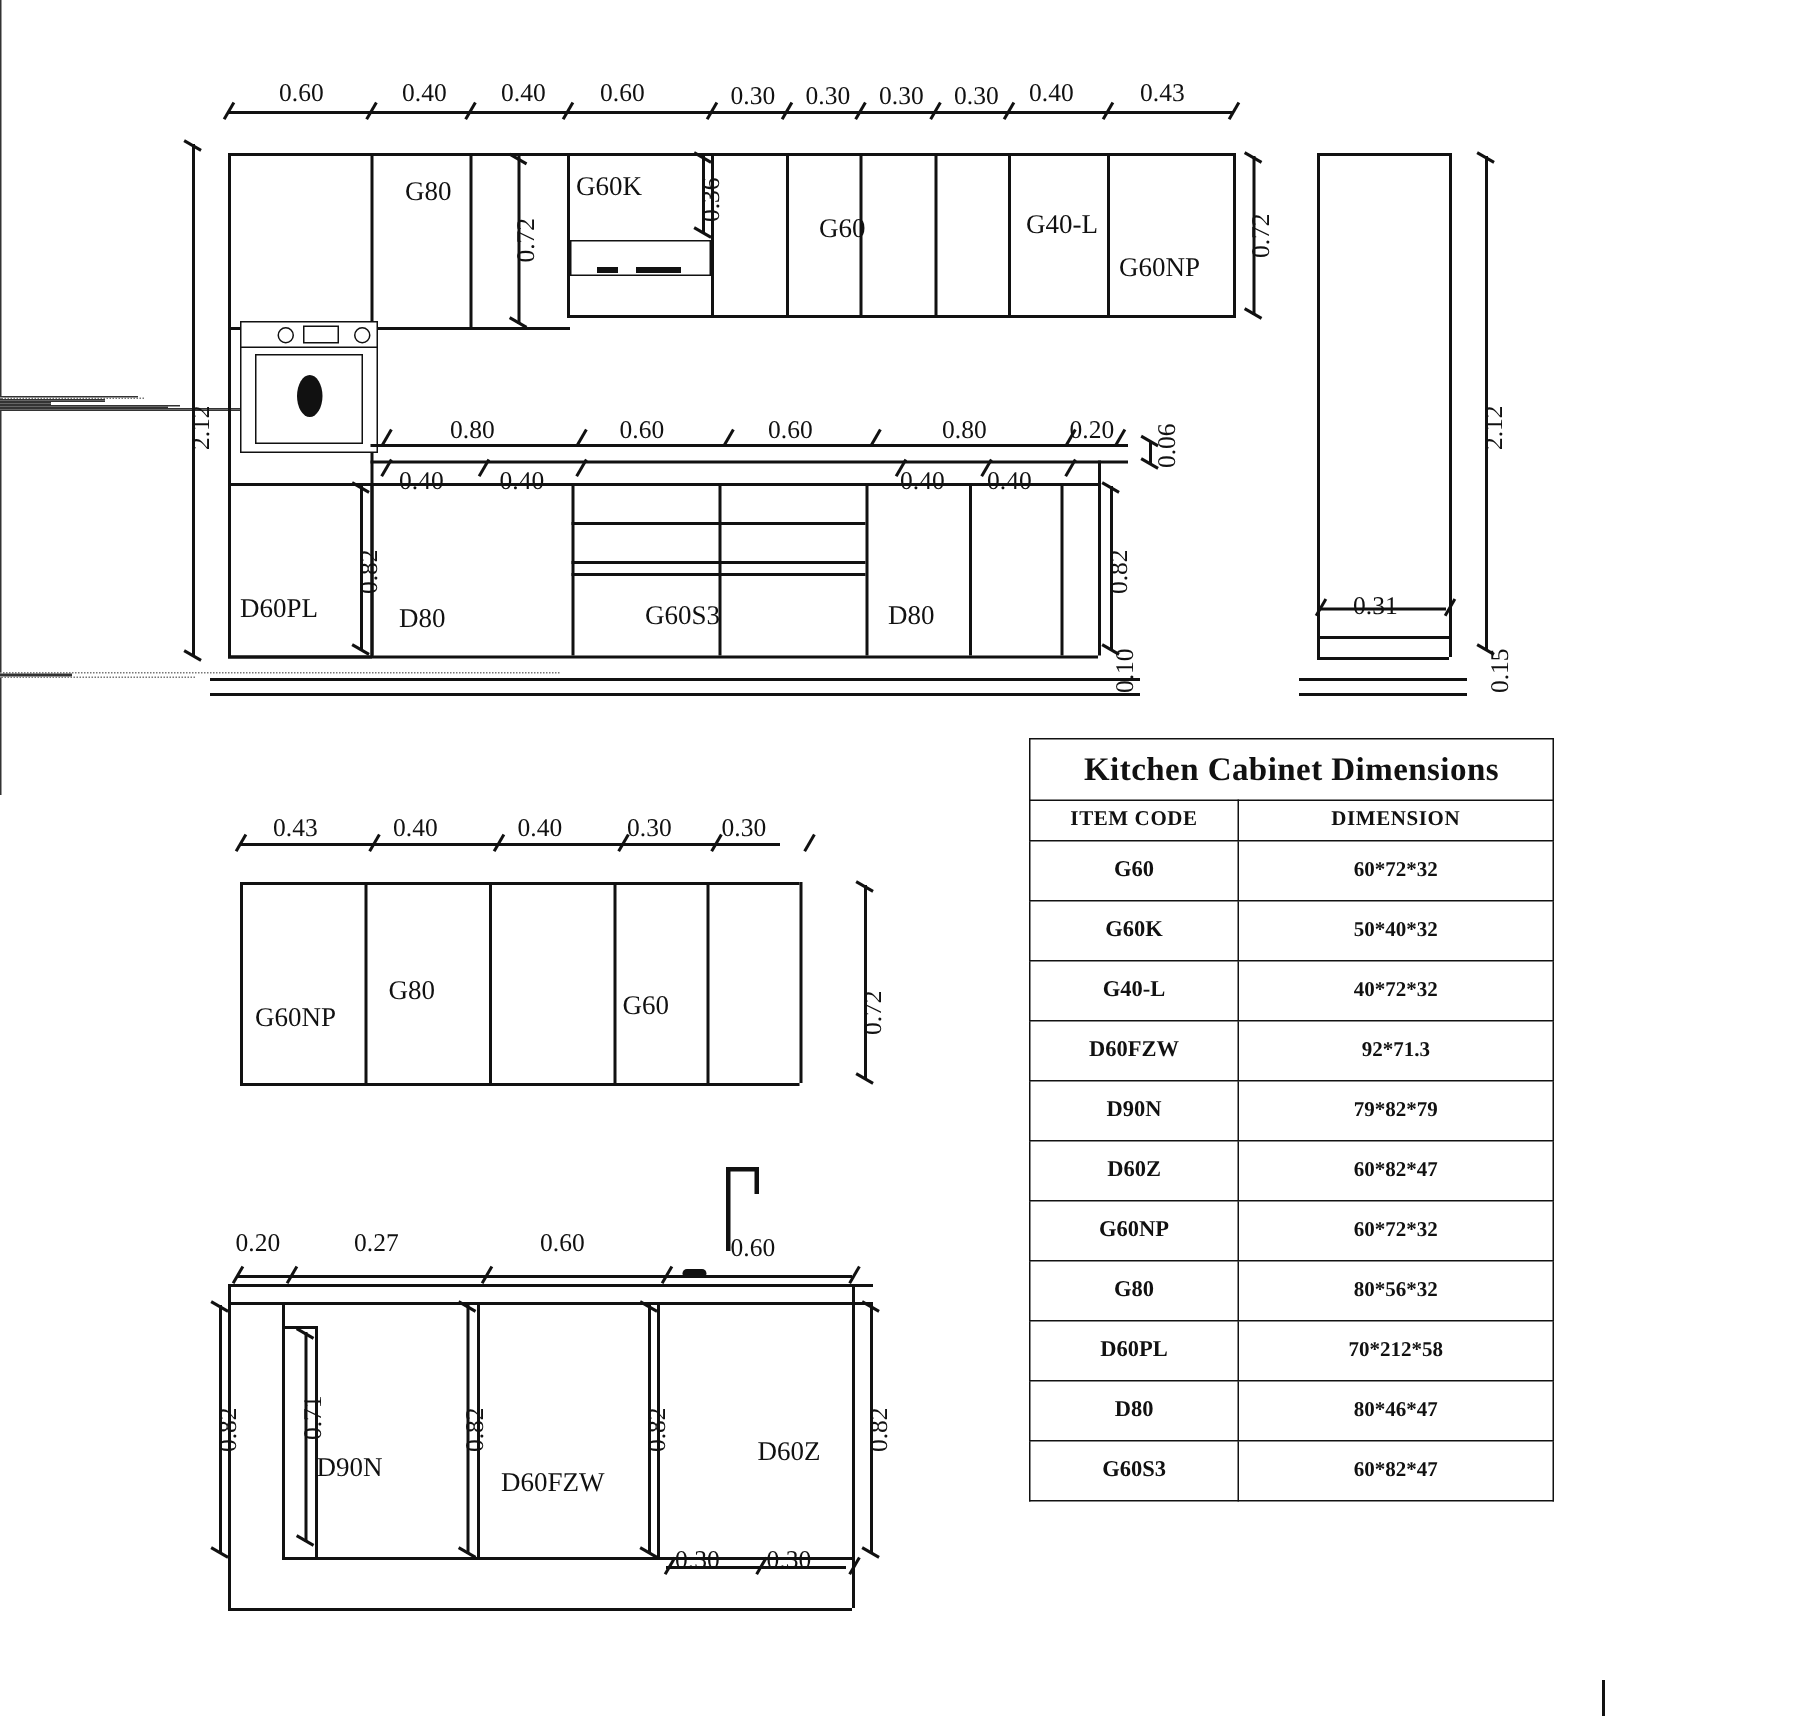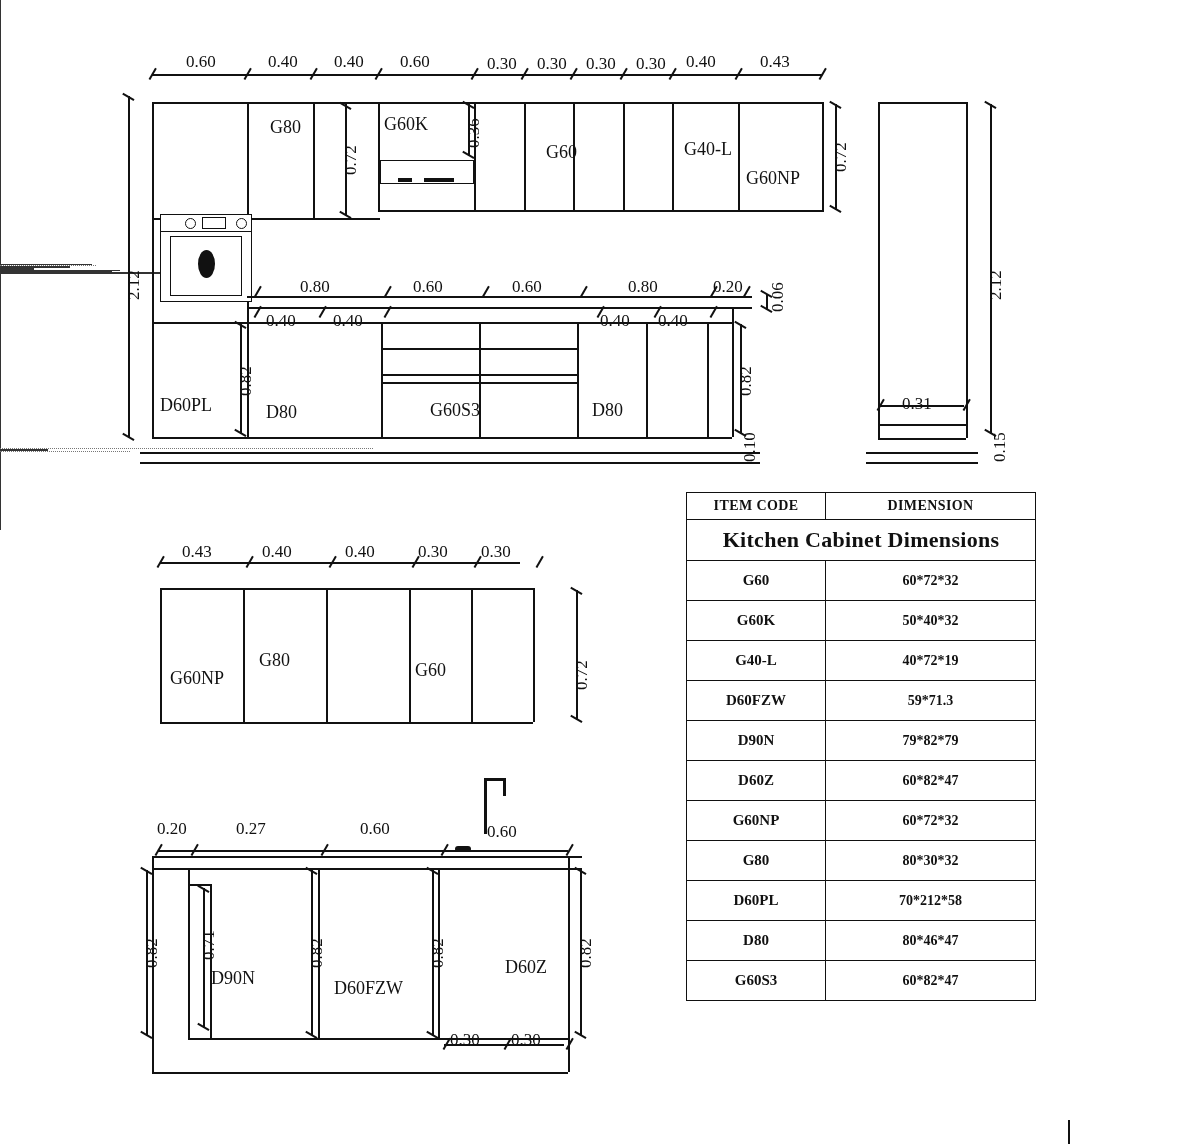--- a/index.html
+++ b/index.html
@@ -336,57 +336,57 @@
   <div class="tick" style="left:563px;top:1043px;"></div>
   <div class="dim" style="left:450px;top:1030px;">0.30</div>
   <div class="dim" style="left:511px;top:1030px;">0.30</div>
   <div class="vthin" style="left:501px;top:1046px;height:26px;"></div>
   <div class="vthin" style="left:440px;top:1046px;height:26px;"></div>
   <div class="vthin" style="left:563px;top:1046px;height:26px;"></div>
 
   <table class="tbl" style="left:686px;top:492px;width:350px;">
     <tbody>
         <tr>
+      <td class="title" colspan="2">Kitchen Cabinet Dimensions</td>
+    </tr>
+    <tr>
       <td class="hd">ITEM CODE</td>
       <td class="hd">DIMENSION</td>
     </tr>
     <tr>
-      <td class="title" colspan="2">Kitchen Cabinet Dimensions</td>
-    </tr>
-    <tr>
       <td class="code">G60</td>
       <td class="dimc">60*72*32</td>
     </tr>
     <tr>
       <td class="code">G60K</td>
       <td class="dimc">50*40*32</td>
     </tr>
     <tr>
       <td class="code">G40-L</td>
-      <td class="dimc">40*72*19</td>
+      <td class="dimc">40*72*32</td>
     </tr>
     <tr>
       <td class="code">D60FZW</td>
-      <td class="dimc">59*71.3</td>
+      <td class="dimc">92*71.3</td>
     </tr>
     <tr>
       <td class="code">D90N</td>
       <td class="dimc">79*82*79</td>
     </tr>
     <tr>
       <td class="code">D60Z</td>
       <td class="dimc">60*82*47</td>
     </tr>
     <tr>
       <td class="code">G60NP</td>
       <td class="dimc">60*72*32</td>
     </tr>
     <tr>
       <td class="code">G80</td>
-      <td class="dimc">80*30*32</td>
+      <td class="dimc">80*56*32</td>
     </tr>
     <tr>
       <td class="code">D60PL</td>
       <td class="dimc">70*212*58</td>
     </tr>
     <tr>
       <td class="code">D80</td>
       <td class="dimc">80*46*47</td>
     </tr>
     <tr>

